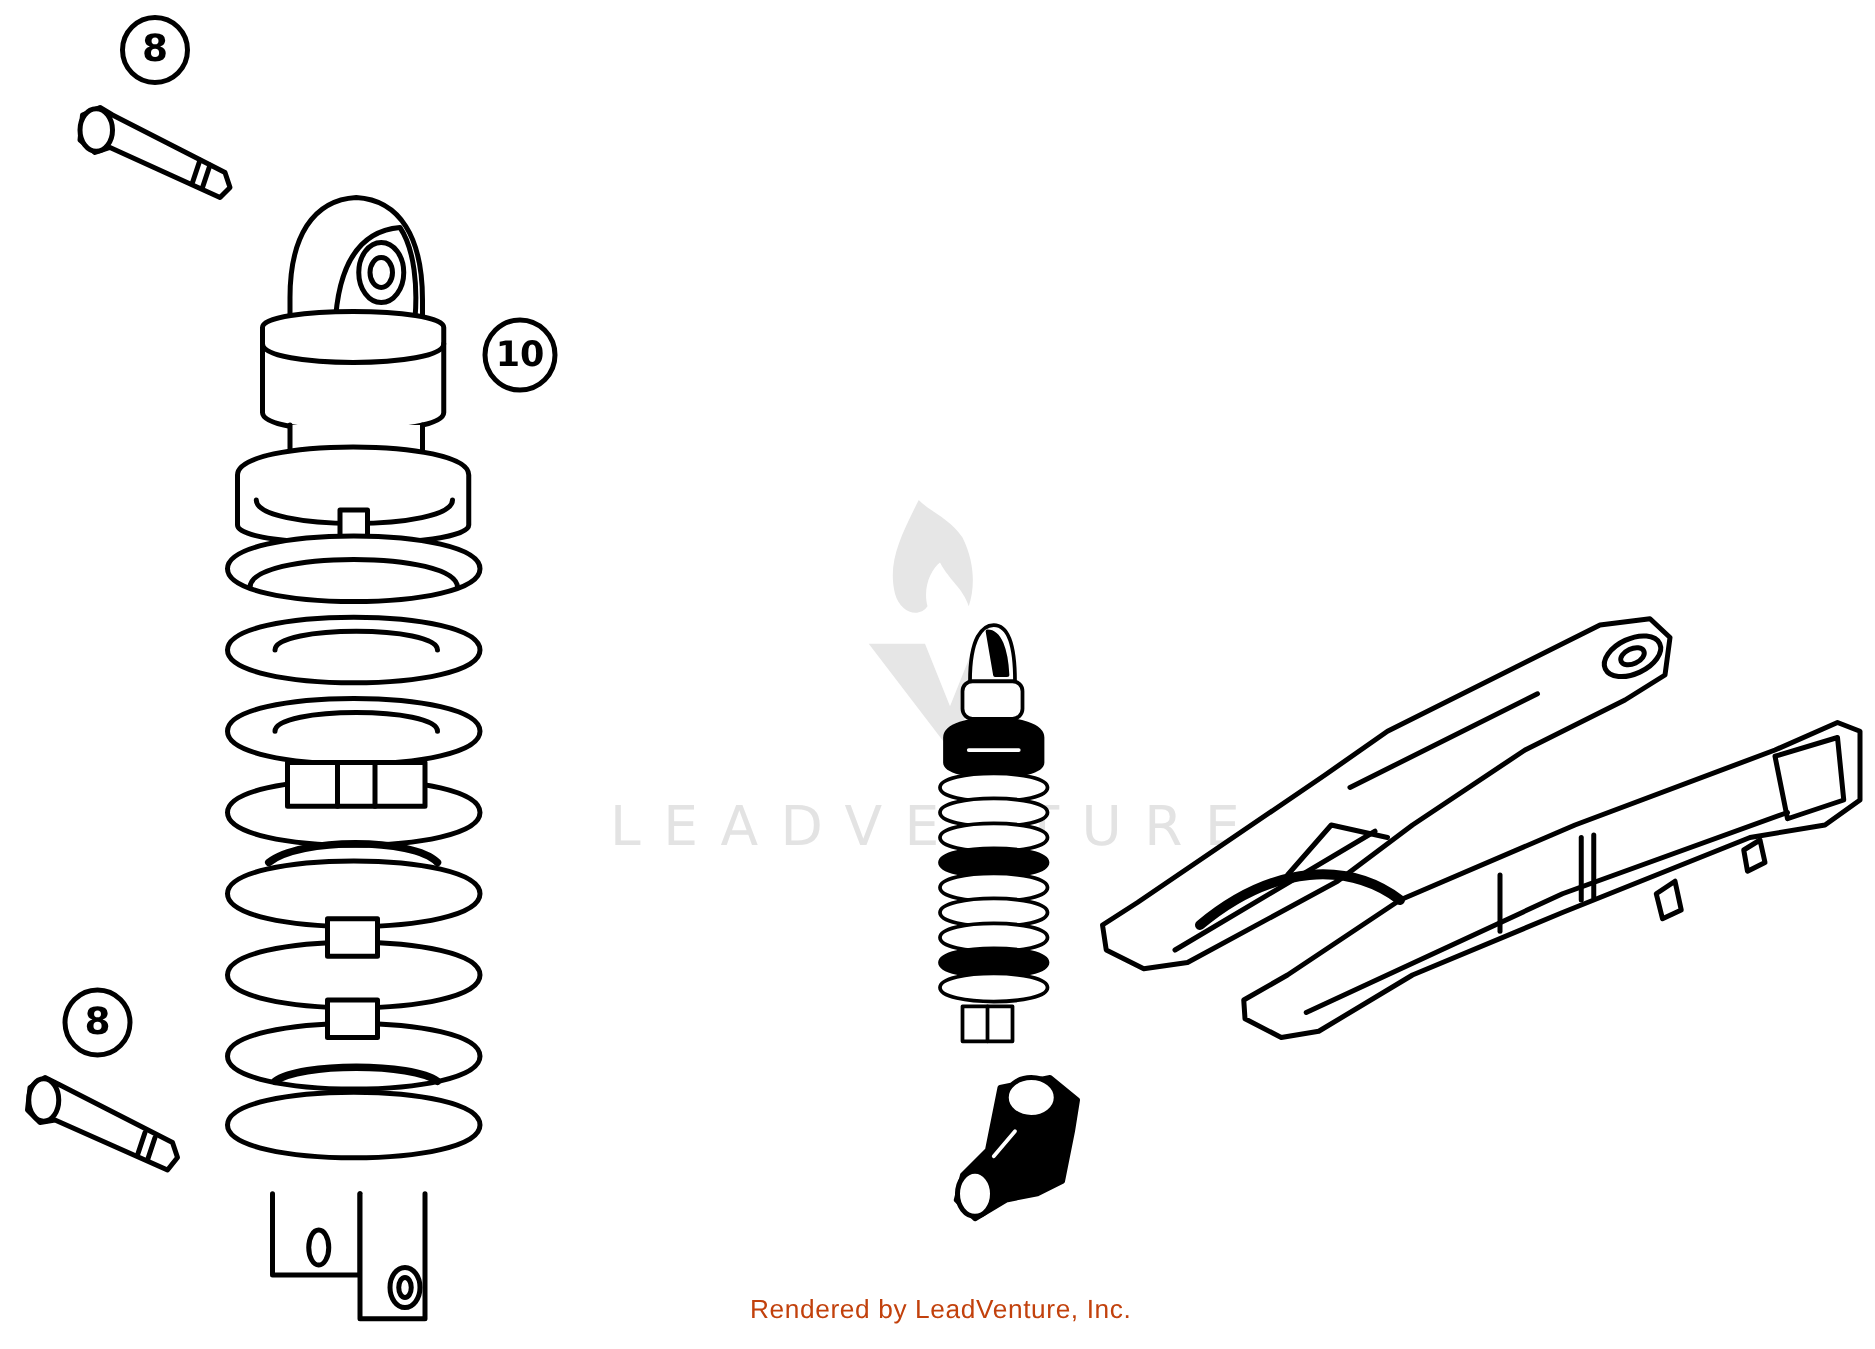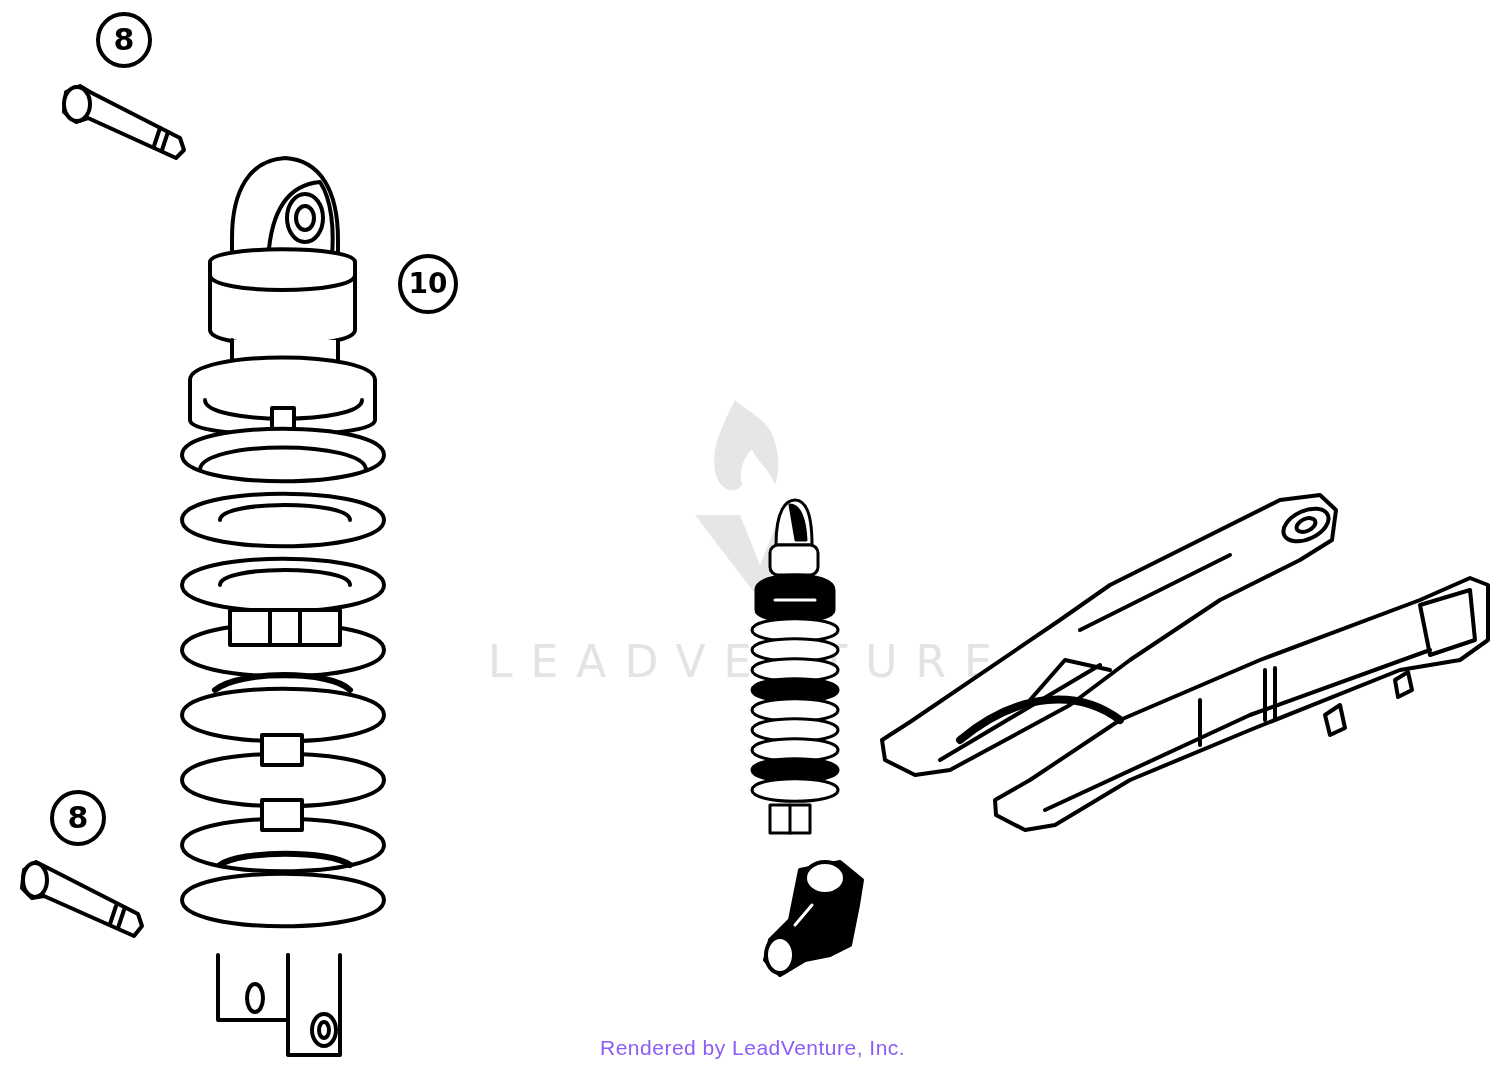--- a/index.html
+++ b/index.html
@@ -5,21 +5,21 @@
   html, body { margin:0; padding:0; background:#ffffff; }
   body { width:1500px; height:1079px; position:relative; overflow:hidden; font-family:"DejaVu Sans", sans-serif; }
   .canvas { position:absolute; left:0; top:0; width:1500px; height:1079px; }
   svg { position:absolute; left:0; top:0; }
   .watermark-text {
     position:absolute; left:488px; top:636px; font-family:"DejaVu Sans", sans-serif;
     font-size:44px; letter-spacing:18px; color:#e3e3e3; font-weight:normal;
   }
   .footer {
     position:absolute; left:600px; top:1036px; font-family:"Liberation Sans", sans-serif;
-    font-size:21px; color:#8b5cf6; letter-spacing:0.5px;
+    font-size:21px; color:#c2410c; letter-spacing:0.5px;
   }
   .callout {
     position:absolute; border:4px solid #000; border-radius:50%;
     display:flex; align-items:center; justify-content:center;
     font-family:"DejaVu Sans", sans-serif; font-weight:bold; color:#000; background:#fff;
     box-sizing:border-box;
   }
   .callout span { display:block; line-height:1; }
 </style>
 </head>
@@ -138,21 +138,21 @@
         <line x1="1200" y1="700" x2="1200" y2="745"></line>
         <line x1="1265" y1="670" x2="1265" y2="720"></line>
         <line x1="1275" y1="668" x2="1275" y2="718"></line>
       </g>
     </g>
   </svg>
 
   <div class="callout" style="left:96px; top:12px; width:56px; height:56px; font-size:30px;">
     <span>8</span>
   </div>
-  <div class="callout" style="left:398px; top:254px; width:60px; height:60px; font-size:28px;">
+  <div class="callout" style="left:386px; top:254px; width:60px; height:60px; font-size:28px;">
     <span>10</span>
   </div>
   <div class="callout" style="left:50px; top:790px; width:56px; height:56px; font-size:30px;">
     <span>8</span>
   </div>
 
   <div class="footer">Rendered by LeadVenture, Inc.</div>
 </div>
 
 </body></html>

